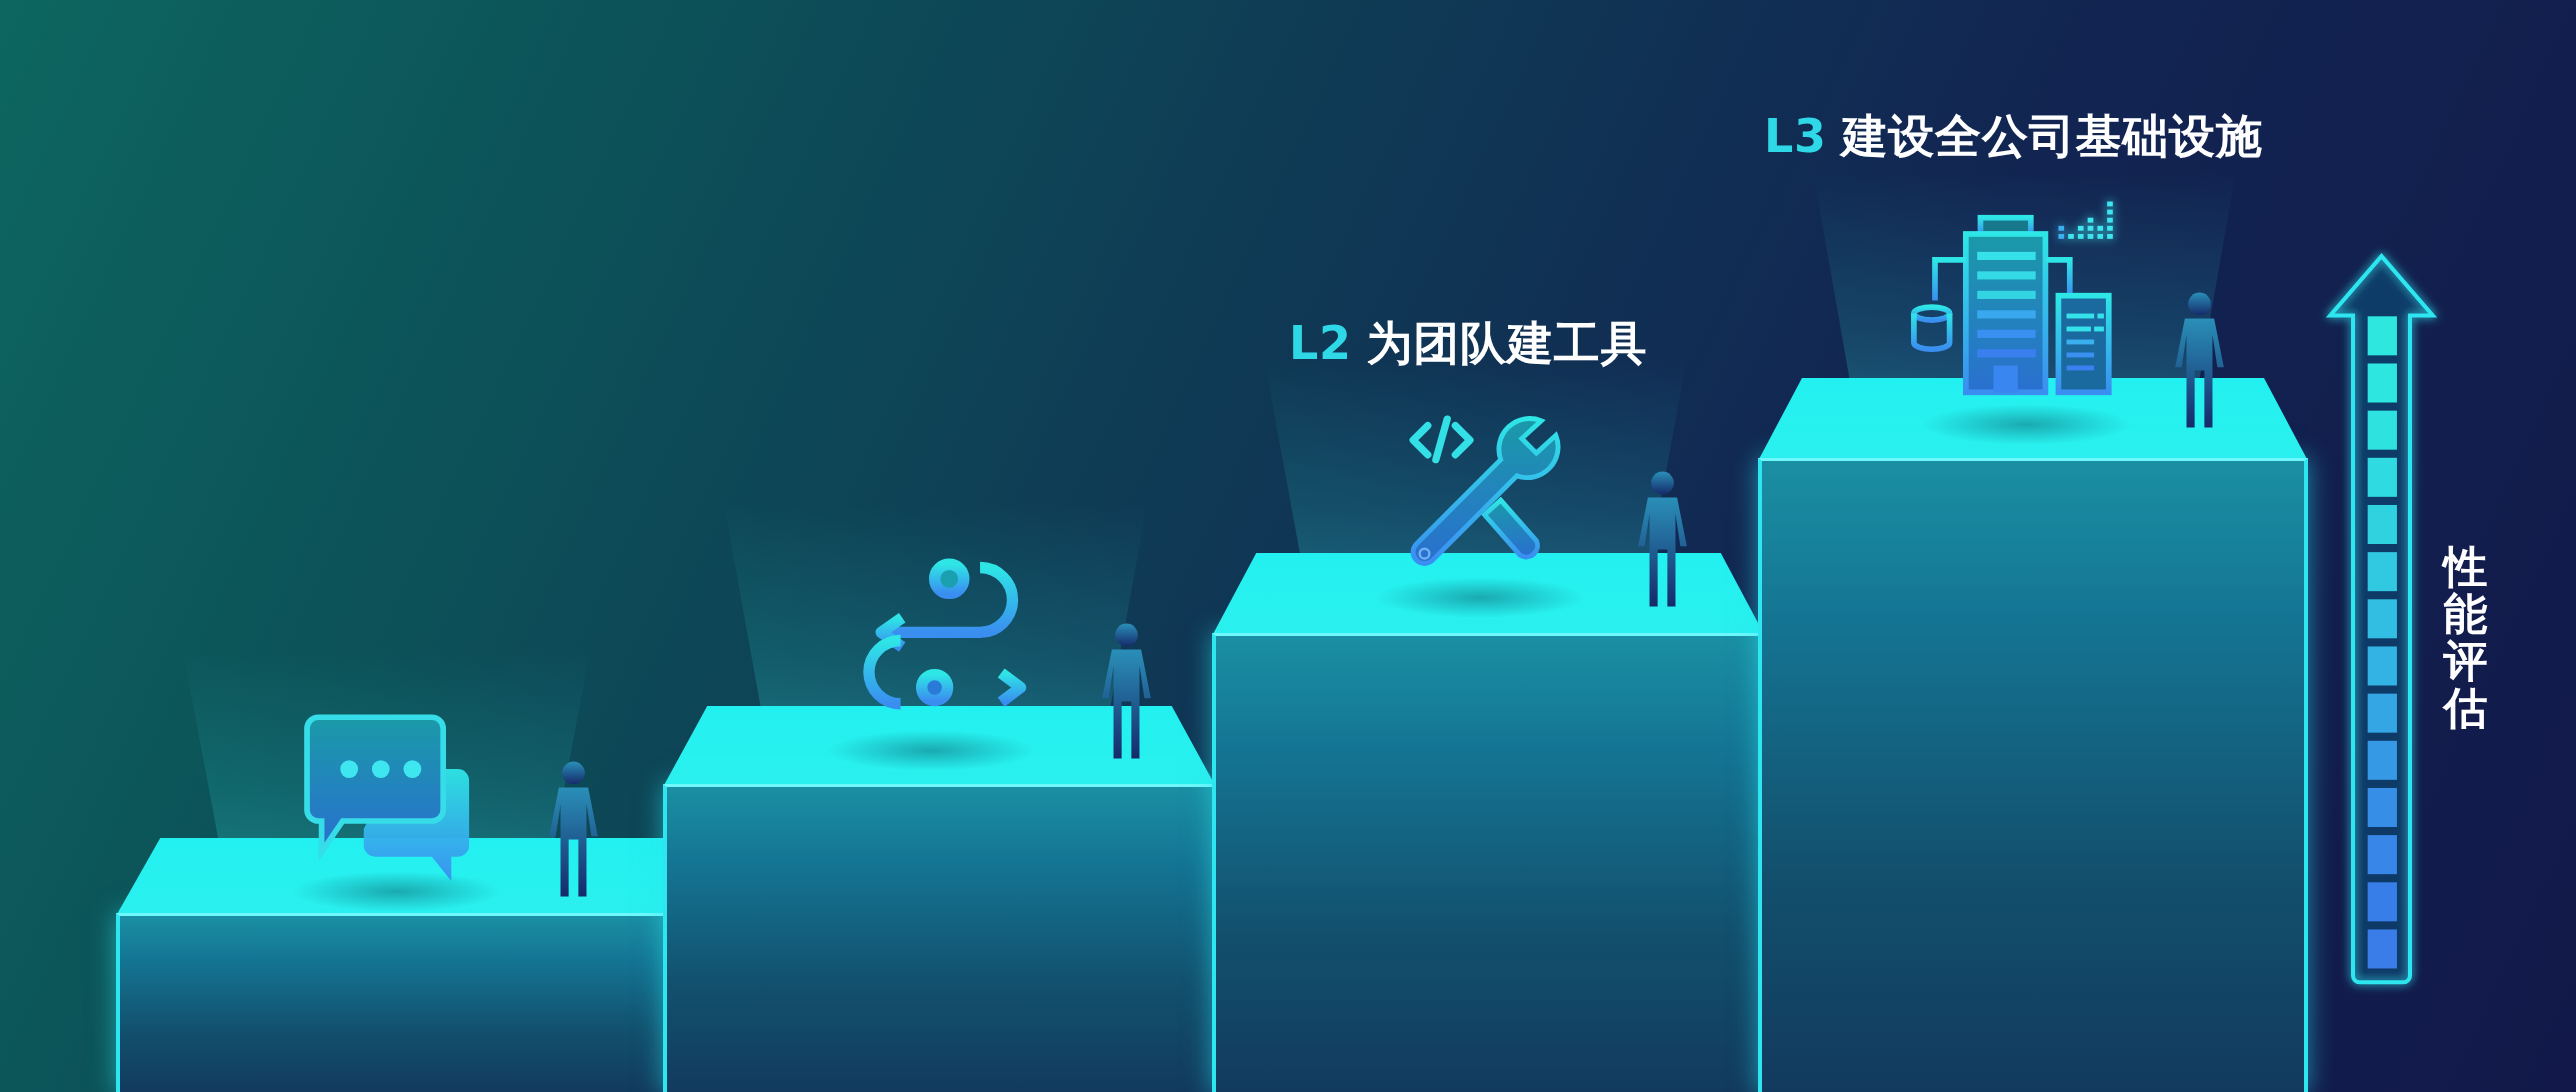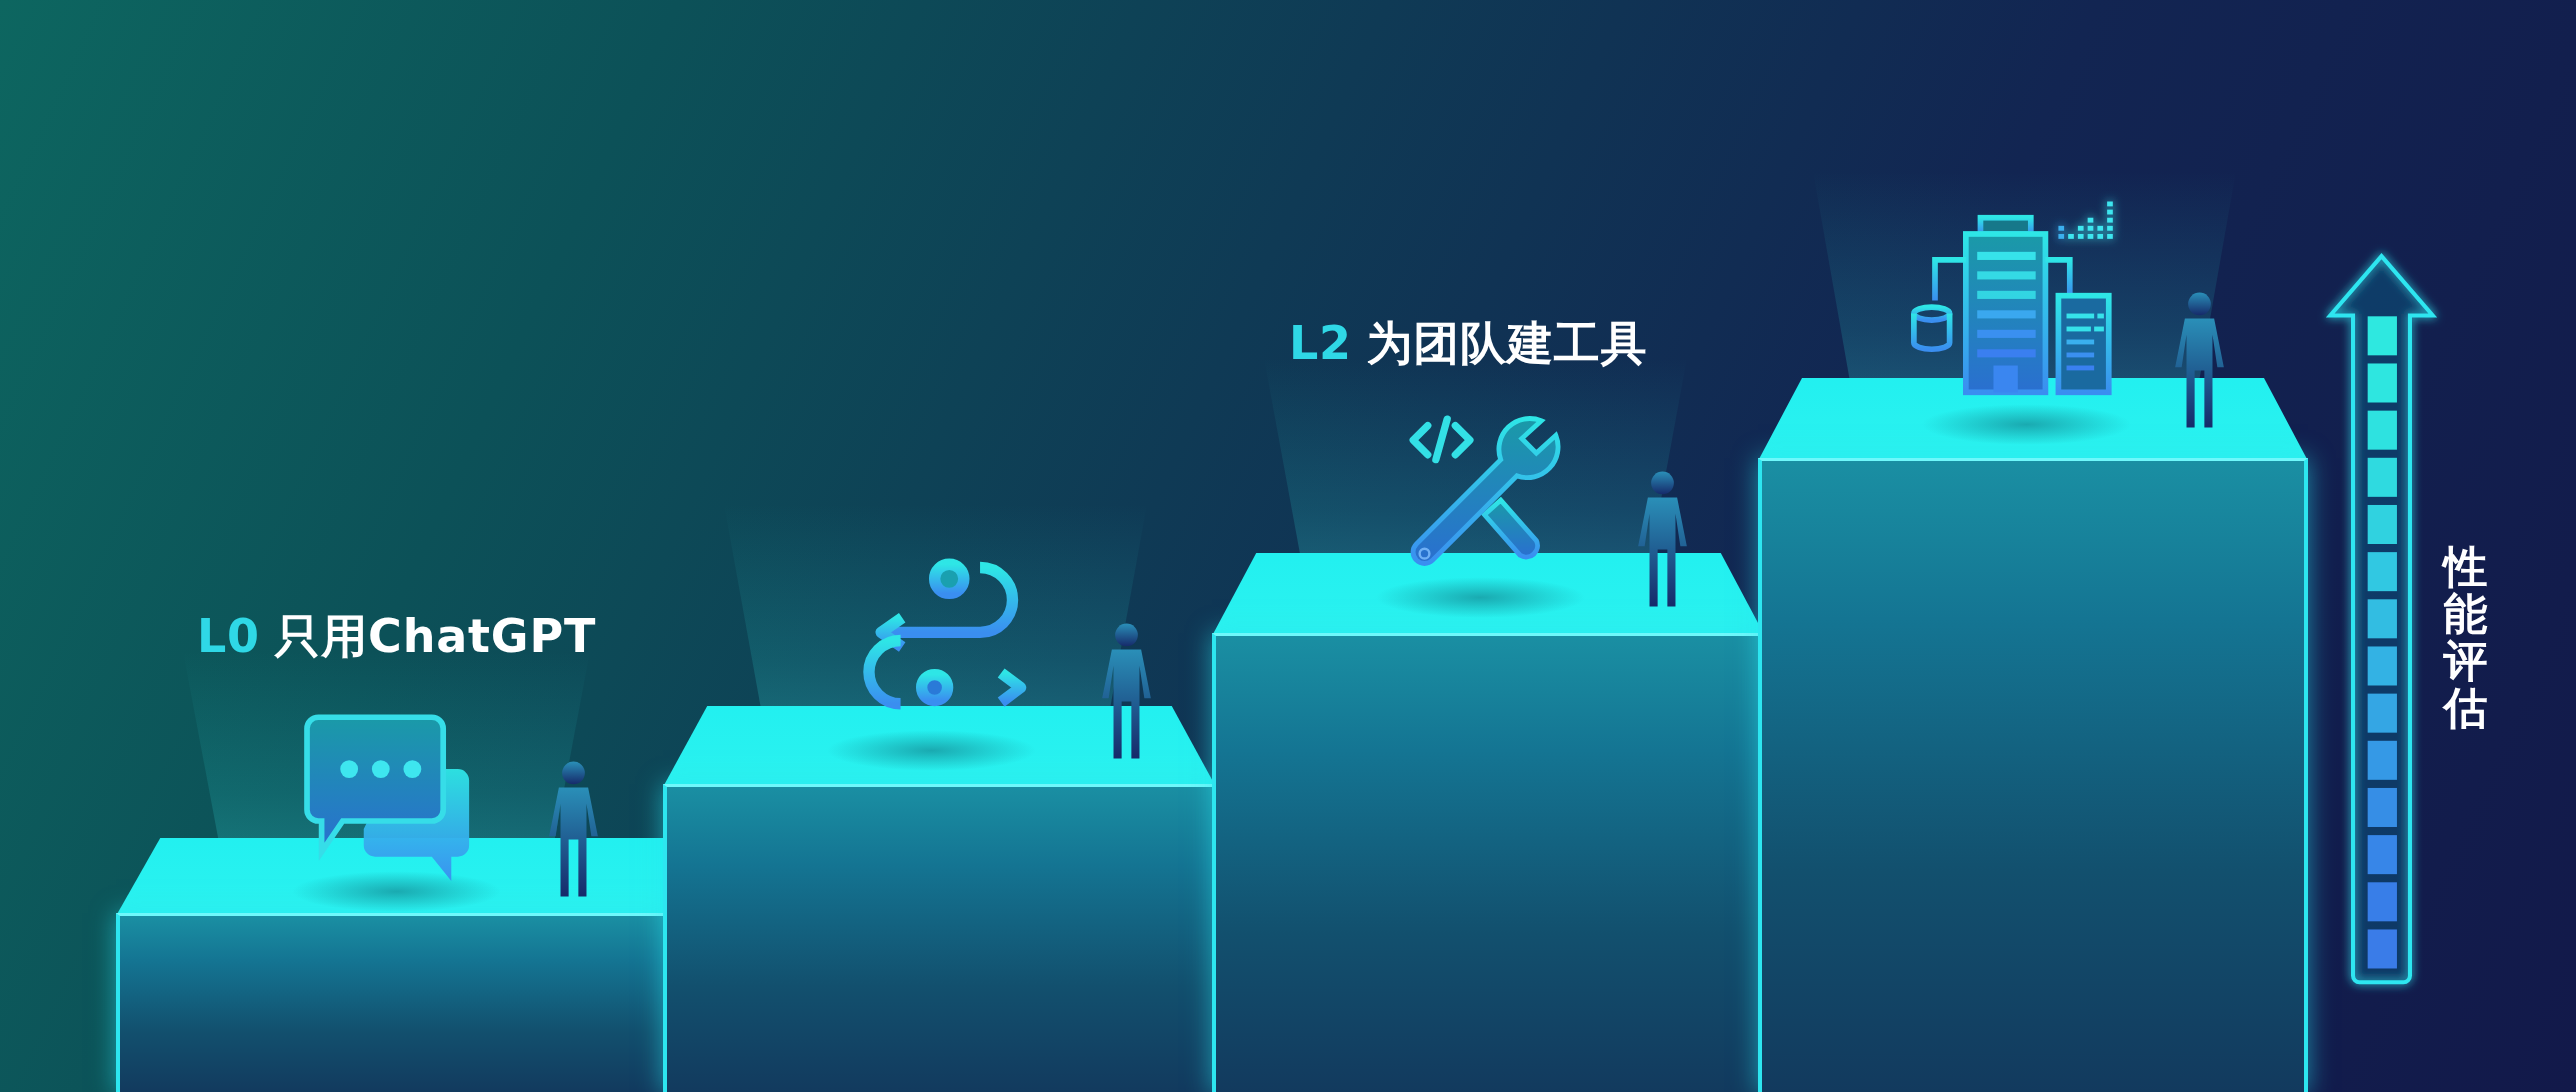--- a/index.html
+++ b/index.html
@@ -70,25 +70,25 @@
     <div class="front" style="top:80px;"></div>
     <div class="shadow-ellipse" style="left:163px;top:24.4px;"></div>
   </div>
 
   <div class="step" style="left:1758px;top:378px;width:550px;height:715px;">
     <div class="top" style="clip-path:polygon(8% 0,92% 0,100% 100%,0 100%);height:83px;"></div>
     <div class="front" style="top:80px;"></div>
     <div class="shadow-ellipse" style="left:163px;top:26px;"></div>
   </div>
 
-  <div class="label" style="left:197px;top:606px;">
-    <span class="lvl">L0</span><span>只用ChatGPT</span>
-  </div>
   <div class="label" style="left:1289px;top:313px;">
     <span class="lvl">L2</span><span>为团队建工具</span>
+  </div>
+  <div class="label" style="left:1764px;top:106px;">
+    <span class="lvl">L3</span><span>建设全公司基础设施</span>
   </div>
 
   <svg width="0" height="0" style="position:absolute">
     <defs>
       <linearGradient id="gIcon" x1="0" y1="0" x2="0" y2="1">
         <stop offset="0" stop-color="#2ee6e6"></stop>
         <stop offset="1" stop-color="#3a8ef0"></stop>
       </linearGradient>
       <linearGradient id="gFill" x1="0" y1="0" x2="0" y2="1">
         <stop offset="0" stop-color="#1a9aa8"></stop>

